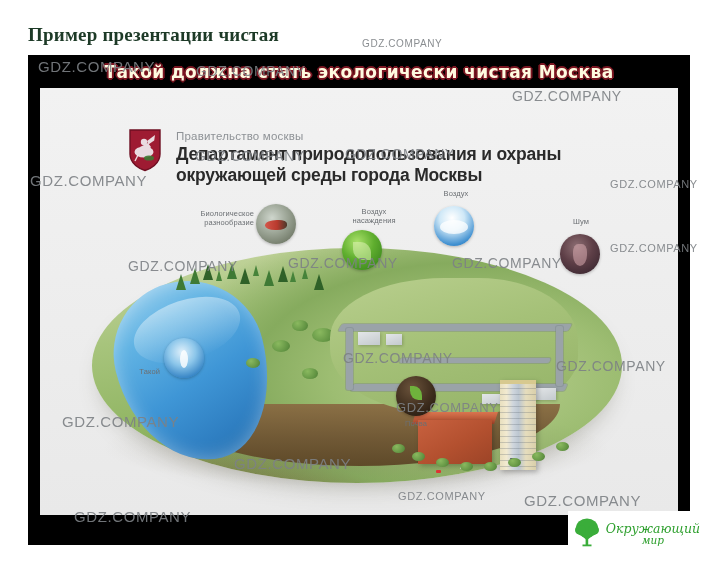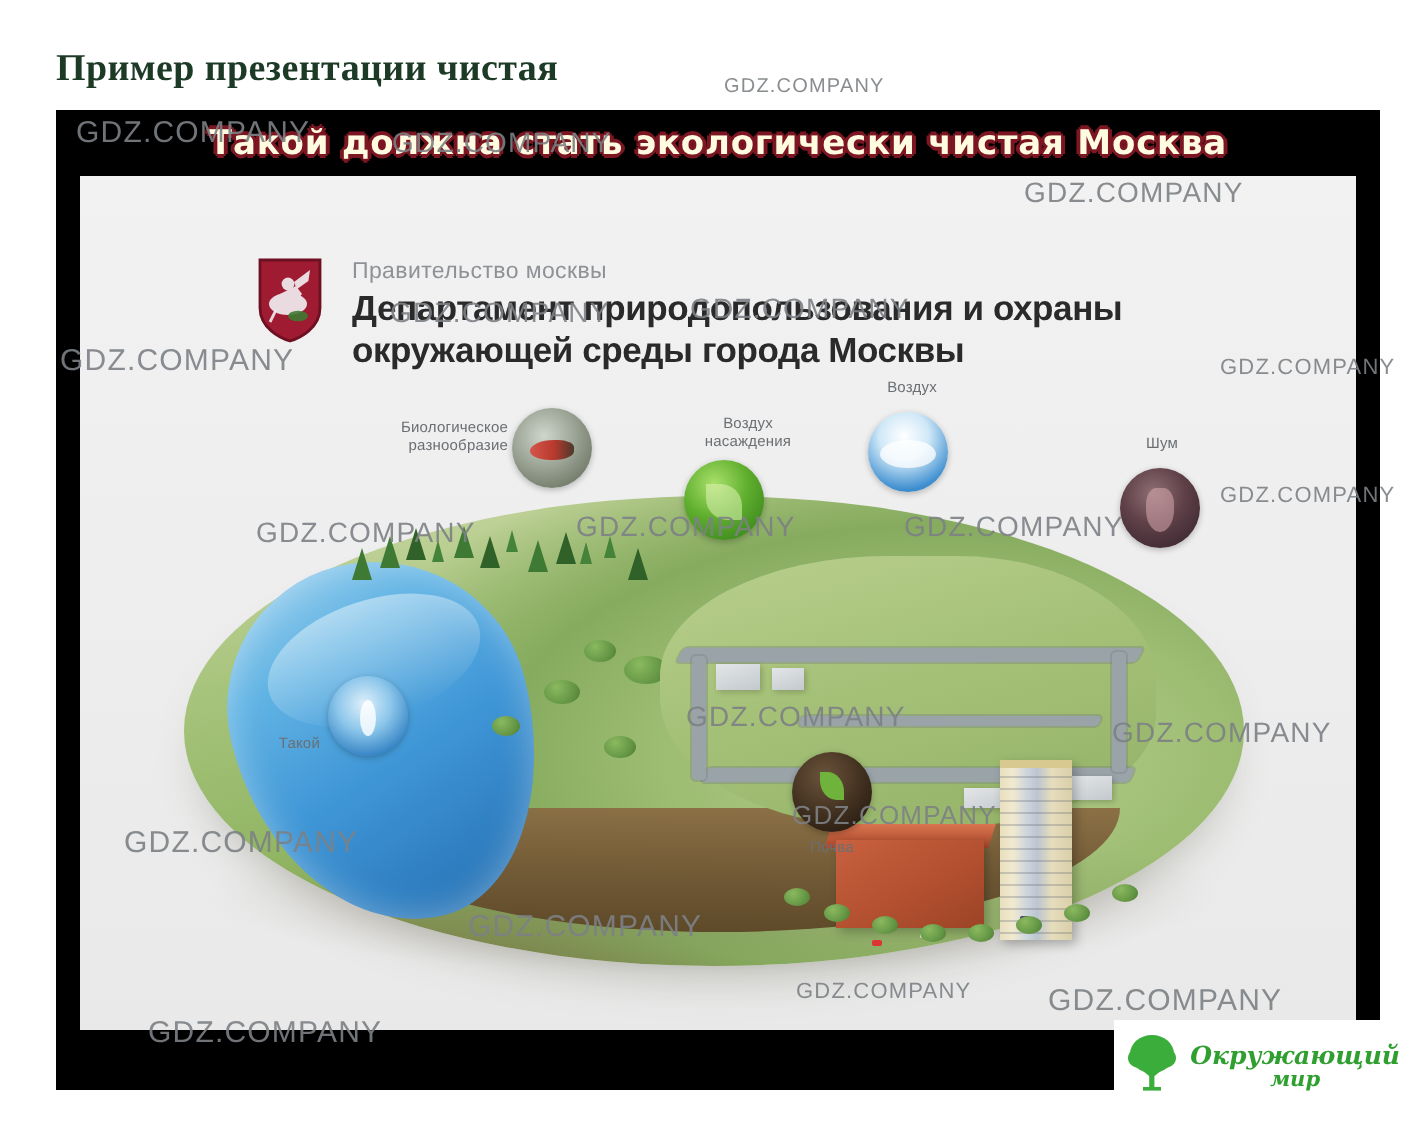--- a/index.html
+++ b/index.html
@@ -215,21 +215,21 @@
   }
 
   
   #brand-logo{
     position:absolute;right:6px;bottom:6px;
     display:flex;align-items:center;gap:6px;
     background:#ffffff;padding:6px 8px 6px 6px;
   }
   #brand-text{
     font-family:"DejaVu Serif", serif;
-    font-style:italic;font-weight:bold;
+    font-style:italic;font-weight:normal;
     font-size:12.5px;color:#2fa02f;line-height:1.05;text-align:center;
   }
   #brand-text .l2{display:block;font-size:10.5px;}
 
   
   .wm{
     position:absolute;
     color:#7d8185;
     font-family:"Liberation Sans", sans-serif;
     letter-spacing:.6px;

